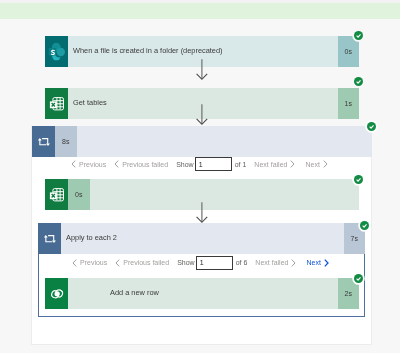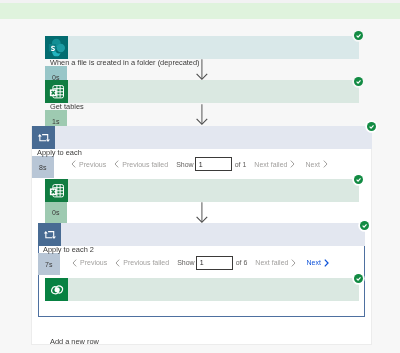--- a/index.html
+++ b/index.html
@@ -2,21 +2,21 @@
 <html><head>
 <meta charset="utf-8">
 <style>
   html,body{margin:0;padding:0;}
   body{width:400px;height:353px;background:#f7f7f7;font-family:"Liberation Sans",sans-serif;overflow:hidden;position:relative;
        -webkit-font-smoothing:antialiased;}
   .topgray{position:absolute;left:0;top:0;width:400px;height:3px;background:#f2f2f3;}
   .topband{position:absolute;left:0;top:3px;width:400px;height:16px;background:#dff3dd;}
 
   
-  .card{position:absolute;display:flex;align-items:stretch;box-sizing:border-box;height:23px;flex-direction:column;}
+  .card{position:absolute;display:flex;align-items:stretch;box-sizing:border-box;height:31px;}
   .card .ico{flex:0 0 23px;width:23px;display:flex;align-items:center;justify-content:center;}
   .card .body{flex:1 1 auto;display:flex;align-items:center;padding-left:5px;font-size:7.4px;color:#3b3a39;line-height:1;}
   .card .body > span{position:relative;top:-0.5px;}
   .card .dur{flex:0 0 21.5px;width:21.5px;display:flex;align-items:center;justify-content:center;font-size:7px;color:#3b3a39;}
   .badge{position:absolute;width:9px;height:9px;border-radius:50%;background:#128b43;
          box-shadow:0 0 0 1.8px #f7f7f7;display:flex;align-items:center;justify-content:center;}
   .badge.onwhite{box-shadow:0 0 0 1.8px #ffffff;}
   .badge svg{display:block;}
 
   
@@ -91,43 +91,40 @@
     <svg width="22" height="22" viewBox="0 0 22 22" style="margin-left:0px">
         <use href="#sp"></use>
       </svg>
   </div>
   <div class="body">
       <span>When a file is created in a folder (deprecated)</span>
     </div>
   <div class="dur" style="background:#98c6c8;">0s</div>
 </div>
 
-<div class="card" id="c-gettables" style="left:45px;top:80px;width:314px;background:#dae8e1;">
+<div class="card" id="c-gettables" style="left:45px;top:88px;width:314px;background:#dae8e1;">
   <div class="ico" style="background:#107c41;">
     <svg width="22" height="22" viewBox="0 0 22 22">
         <use href="#xl"></use>
       </svg>
   </div>
   <div class="body">
       <span>Get tables</span>
     </div>
   <div class="dur" style="background:#9ecab1;">1s</div>
 </div>
 
 <div class="scope" id="sc1" style="left:31px;top:126px;width:341px;height:219px;border:1px solid #ececec;"></div>
 
 <div class="card" id="c-ate" style="left:32px;top:126px;width:340px;background:#e3e7f0;">
   <div class="ico" style="background:#486b93;">
     <svg width="22" height="22" viewBox="0 0 22 22">
         <use href="#lp"></use>
       </svg>
   </div>
-  <div class="body">
-      <span>Apply to each</span>
-    </div>
   <div class="dur" style="background:#b8c6d6;">8s</div>
 </div>
 
 <div class="pager" id="pg1" style="left:71px;top:157px;">
   <span class="itm">
     <svg width="5" height="8" viewBox="0 0 5 8">
         <path d="M4.2 0.6L1.0 4l3.2 3.4" fill="none" stroke="#a19f9d" stroke-width="1"></path>
       </svg>
     <span style="margin-left:3px">Previous</span>
   </span>

